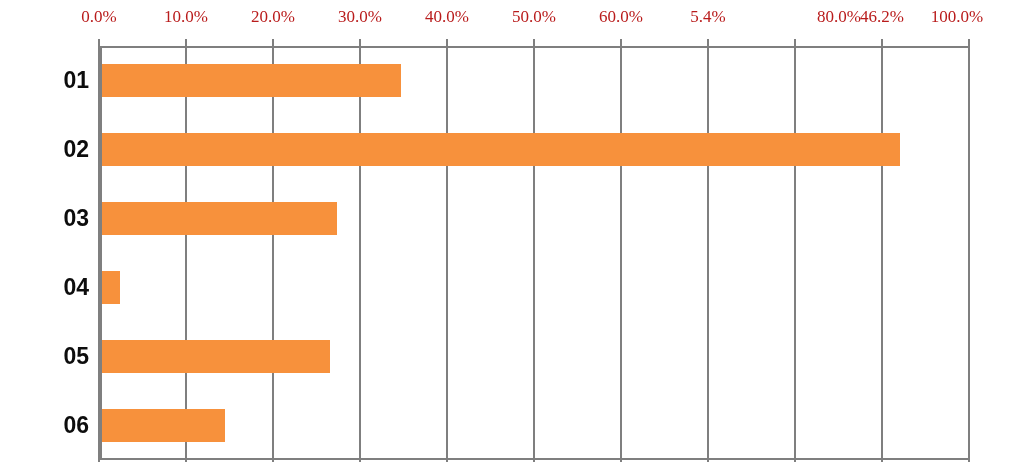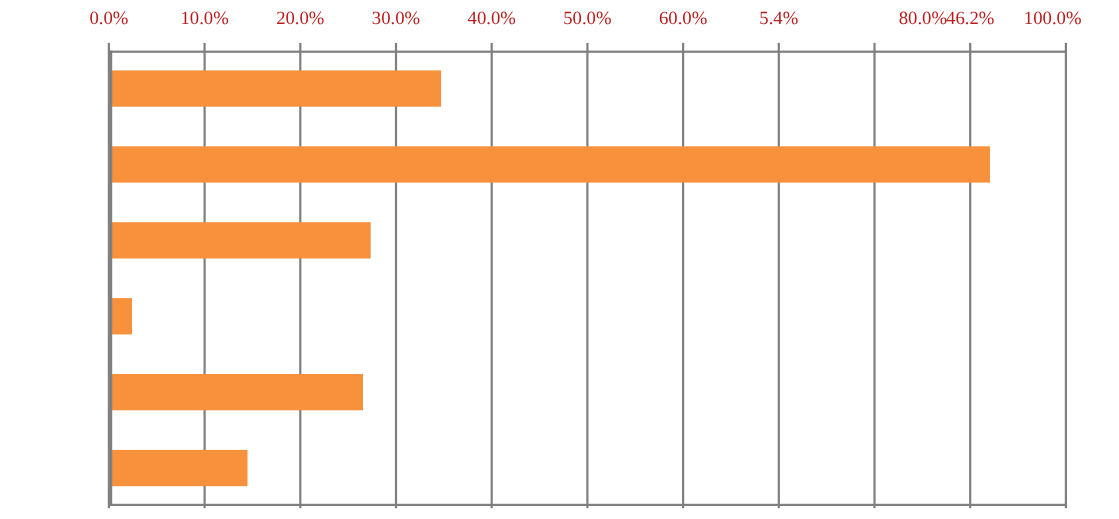--- a/index.html
+++ b/index.html
@@ -112,20 +112,28 @@
       <div class="x-tick-label" style="left: 360px;">30.0%</div>
       <div class="x-tick-label" style="left: 447px;">40.0%</div>
       <div class="x-tick-label" style="left: 534px;">50.0%</div>
       <div class="x-tick-label" style="left: 621px;">60.0%</div>
       <div class="x-tick-label" style="left: 708px;">5.4%</div>
       <div class="x-tick-label" style="left: 839px;">80.0%</div>
       <div class="x-tick-label" style="left: 882px;">46.2%</div>
       <div class="x-tick-label" style="left: 917px; margin-left: 40px;">100.0%</div>
     </div>
 
+  <div id="category-labels">
+      <div class="cat-label" style="top: 18px; color: rgb(13, 13, 13);">01</div>
+      <div class="cat-label" style="top: 87px; color: rgb(13, 13, 13);">02</div>
+      <div class="cat-label" style="top: 156px; color: rgb(13, 13, 13);">03</div>
+      <div class="cat-label" style="top: 225px; color: rgb(13, 13, 13);">04</div>
+      <div class="cat-label" style="top: 294px; color: rgb(13, 13, 13);">05</div>
+      <div class="cat-label" style="top: 363px; color: rgb(13, 13, 13);">06</div>
+    </div>
 
   <div id="plot-area">
     <div class="axis-line-top"></div>
     <div class="axis-line-bottom"></div>
     <div class="axis-line-left"></div>
     <div id="grid-lines">
         <div class="grid-line" style="left: -1px; background: rgb(127, 127, 127);"></div>
         <div class="grid-line" style="left: 86px; background: rgb(127, 127, 127);"></div>
         <div class="grid-line" style="left: 173px; background: rgb(127, 127, 127);"></div>
         <div class="grid-line" style="left: 260px; background: rgb(127, 127, 127);"></div>

